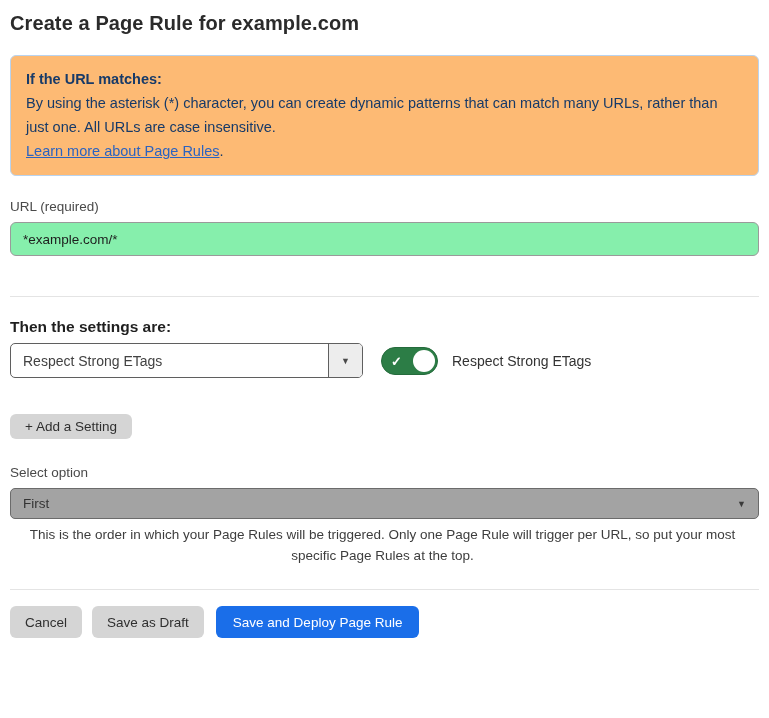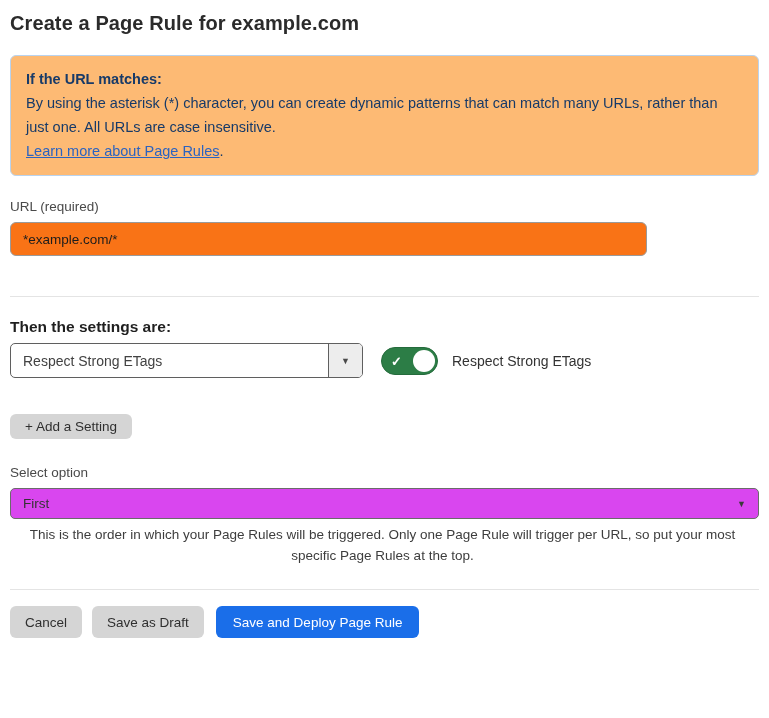--- a/index.html
+++ b/index.html
@@ -43,25 +43,25 @@
   .field-label {
     font-size: 13.5px;
     color: #494949;
     line-height: 16px;
   }
 
   
   .url-label { margin-top: 23px; }
   .url-input {
     margin-top: 7px;
-    width: 637px;
+    width: 749px;
     height: 31px;
     border: 1px solid #9a9a9a;
     border-radius: 6px;
-    background: #f97316;
+    background: #86efac;
     padding: 16px 12px;
     font-family: "Liberation Sans", sans-serif;
     font-size: 13.5px;
     color: #1d1d1d;
     outline: none;
     display: block;
   }
 
   .divider {
     border: none;
@@ -171,21 +171,21 @@
 
   .order-heading { margin-top: 41px; }
   .order-label { margin-top: 26px; }
 
   .order-select {
     margin-top: 7px;
     width: 749px;
     height: 31px;
     border: 1px solid #6b6b6b;
     border-radius: 5px;
-    background: #d946ef;
+    background: #a3a3a3;
     display: flex;
     align-items: center;
     justify-content: space-between;
     padding: 0 12px;
     font-size: 13.5px;
     color: #333333;
     cursor: pointer;
   }
   .order-select .select-caret { font-size: 9px; color: #3a3a3a; }
 

